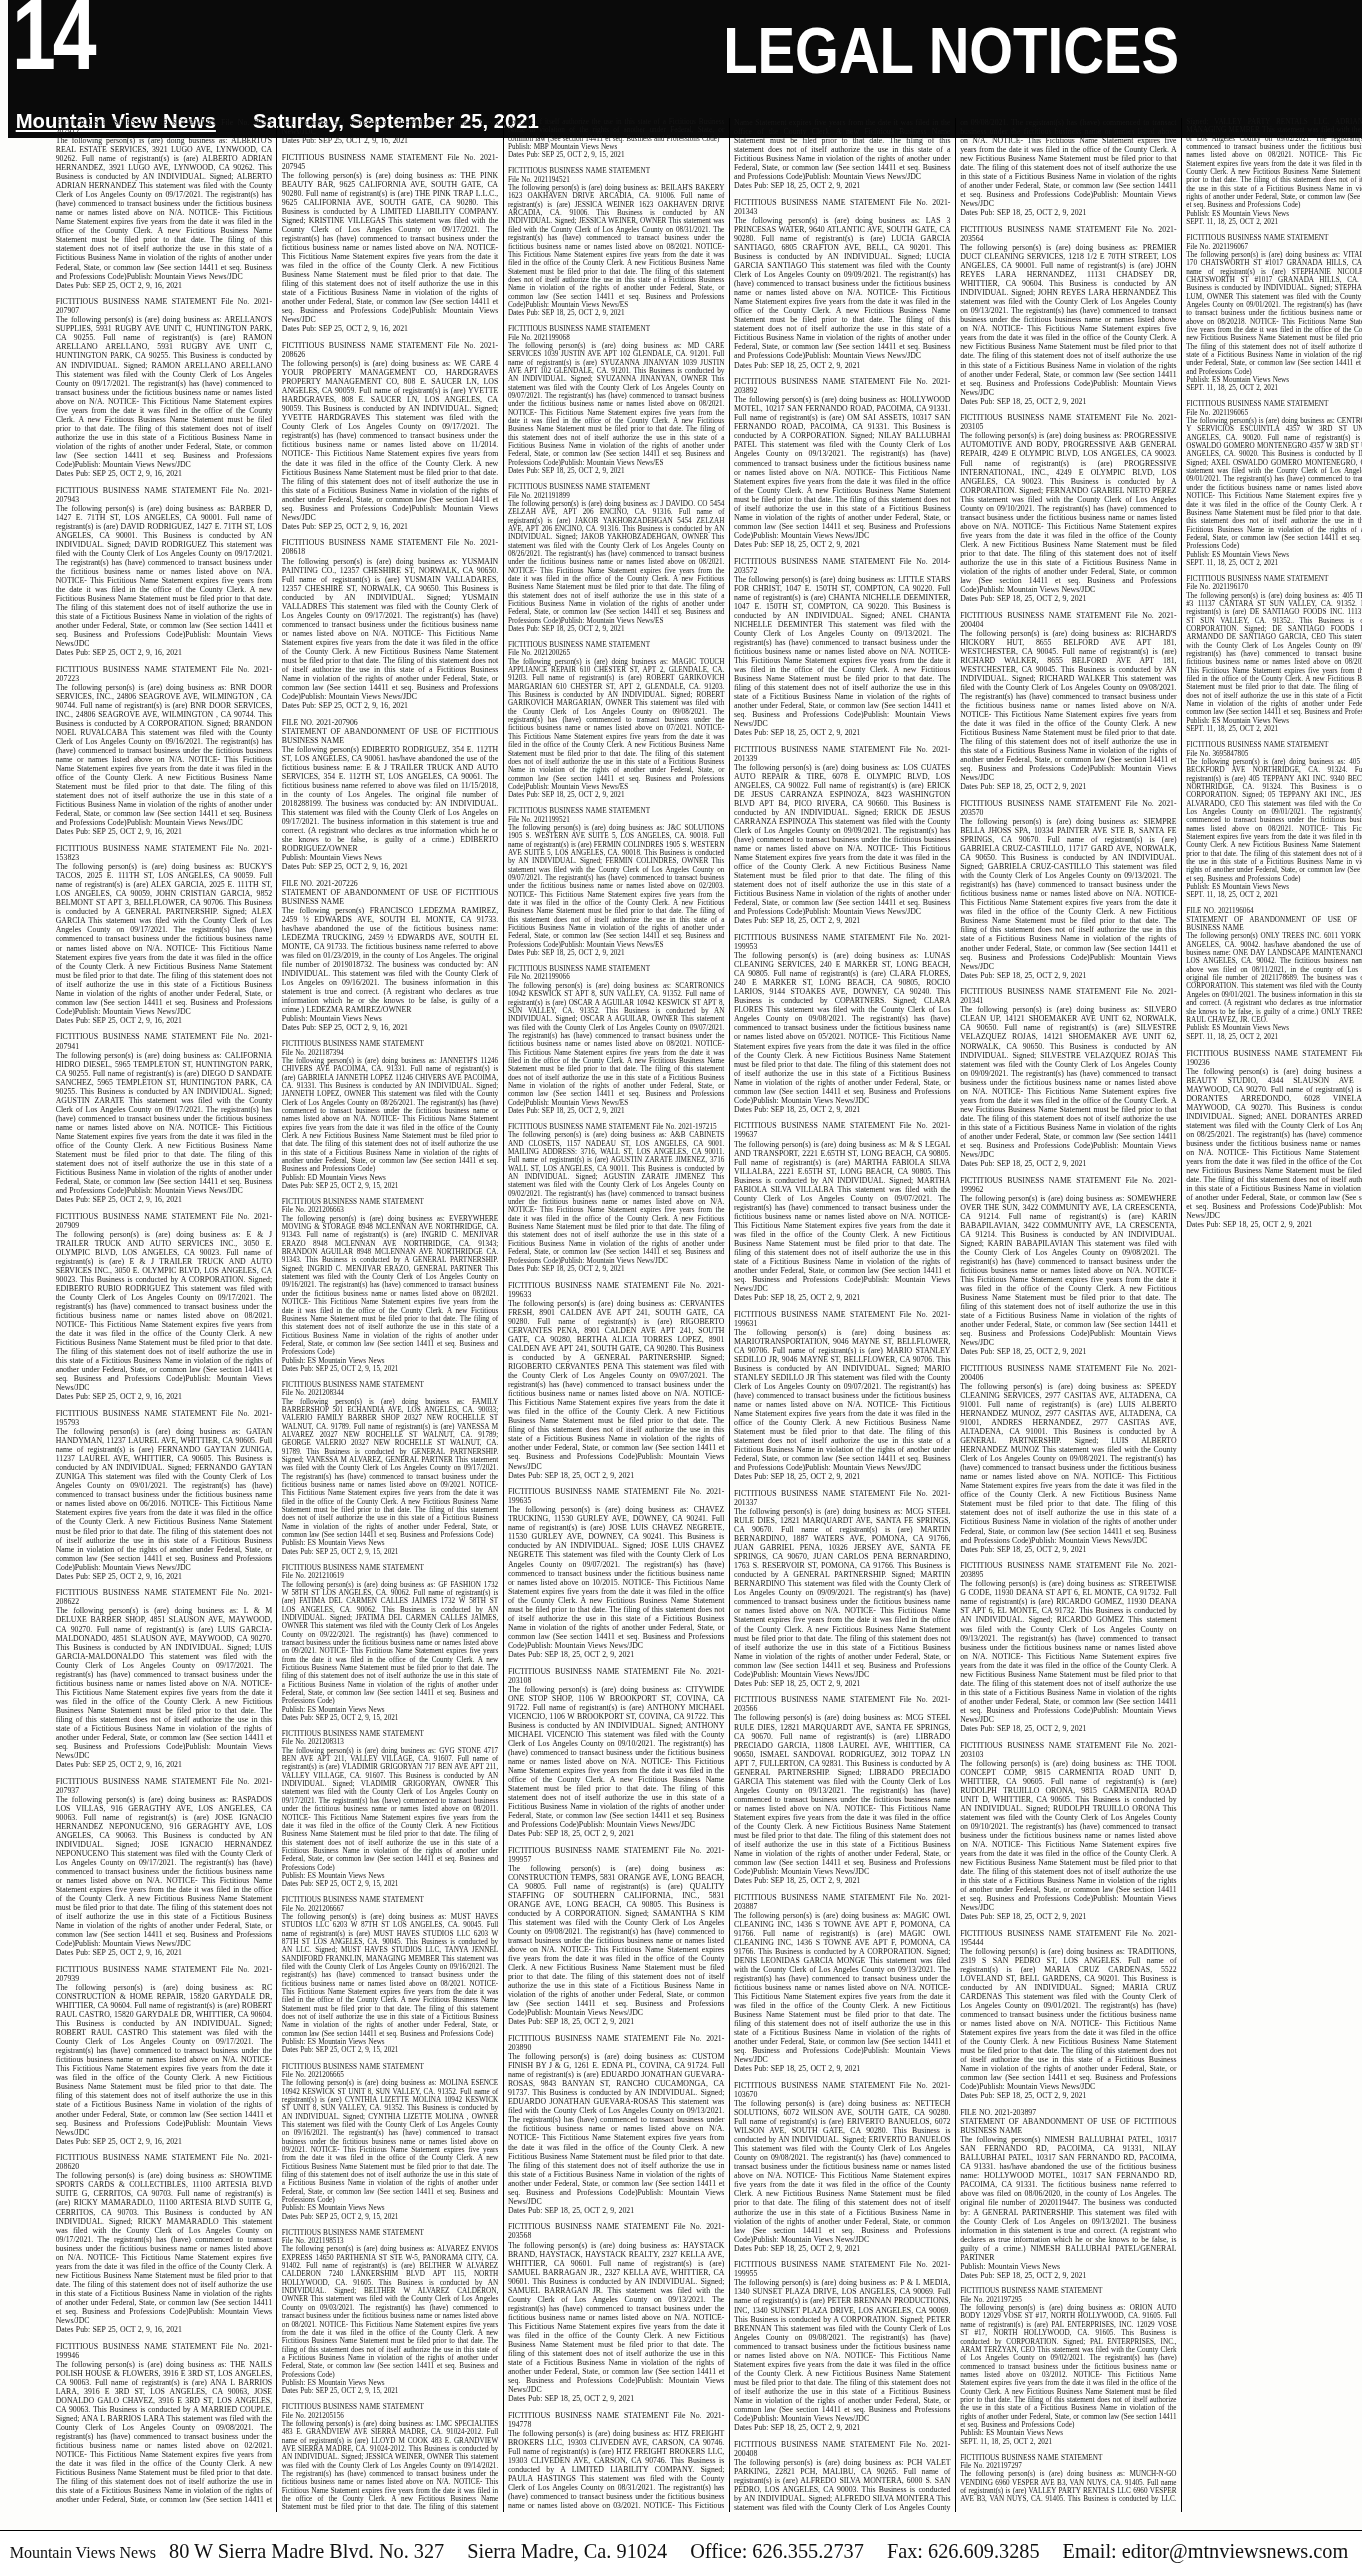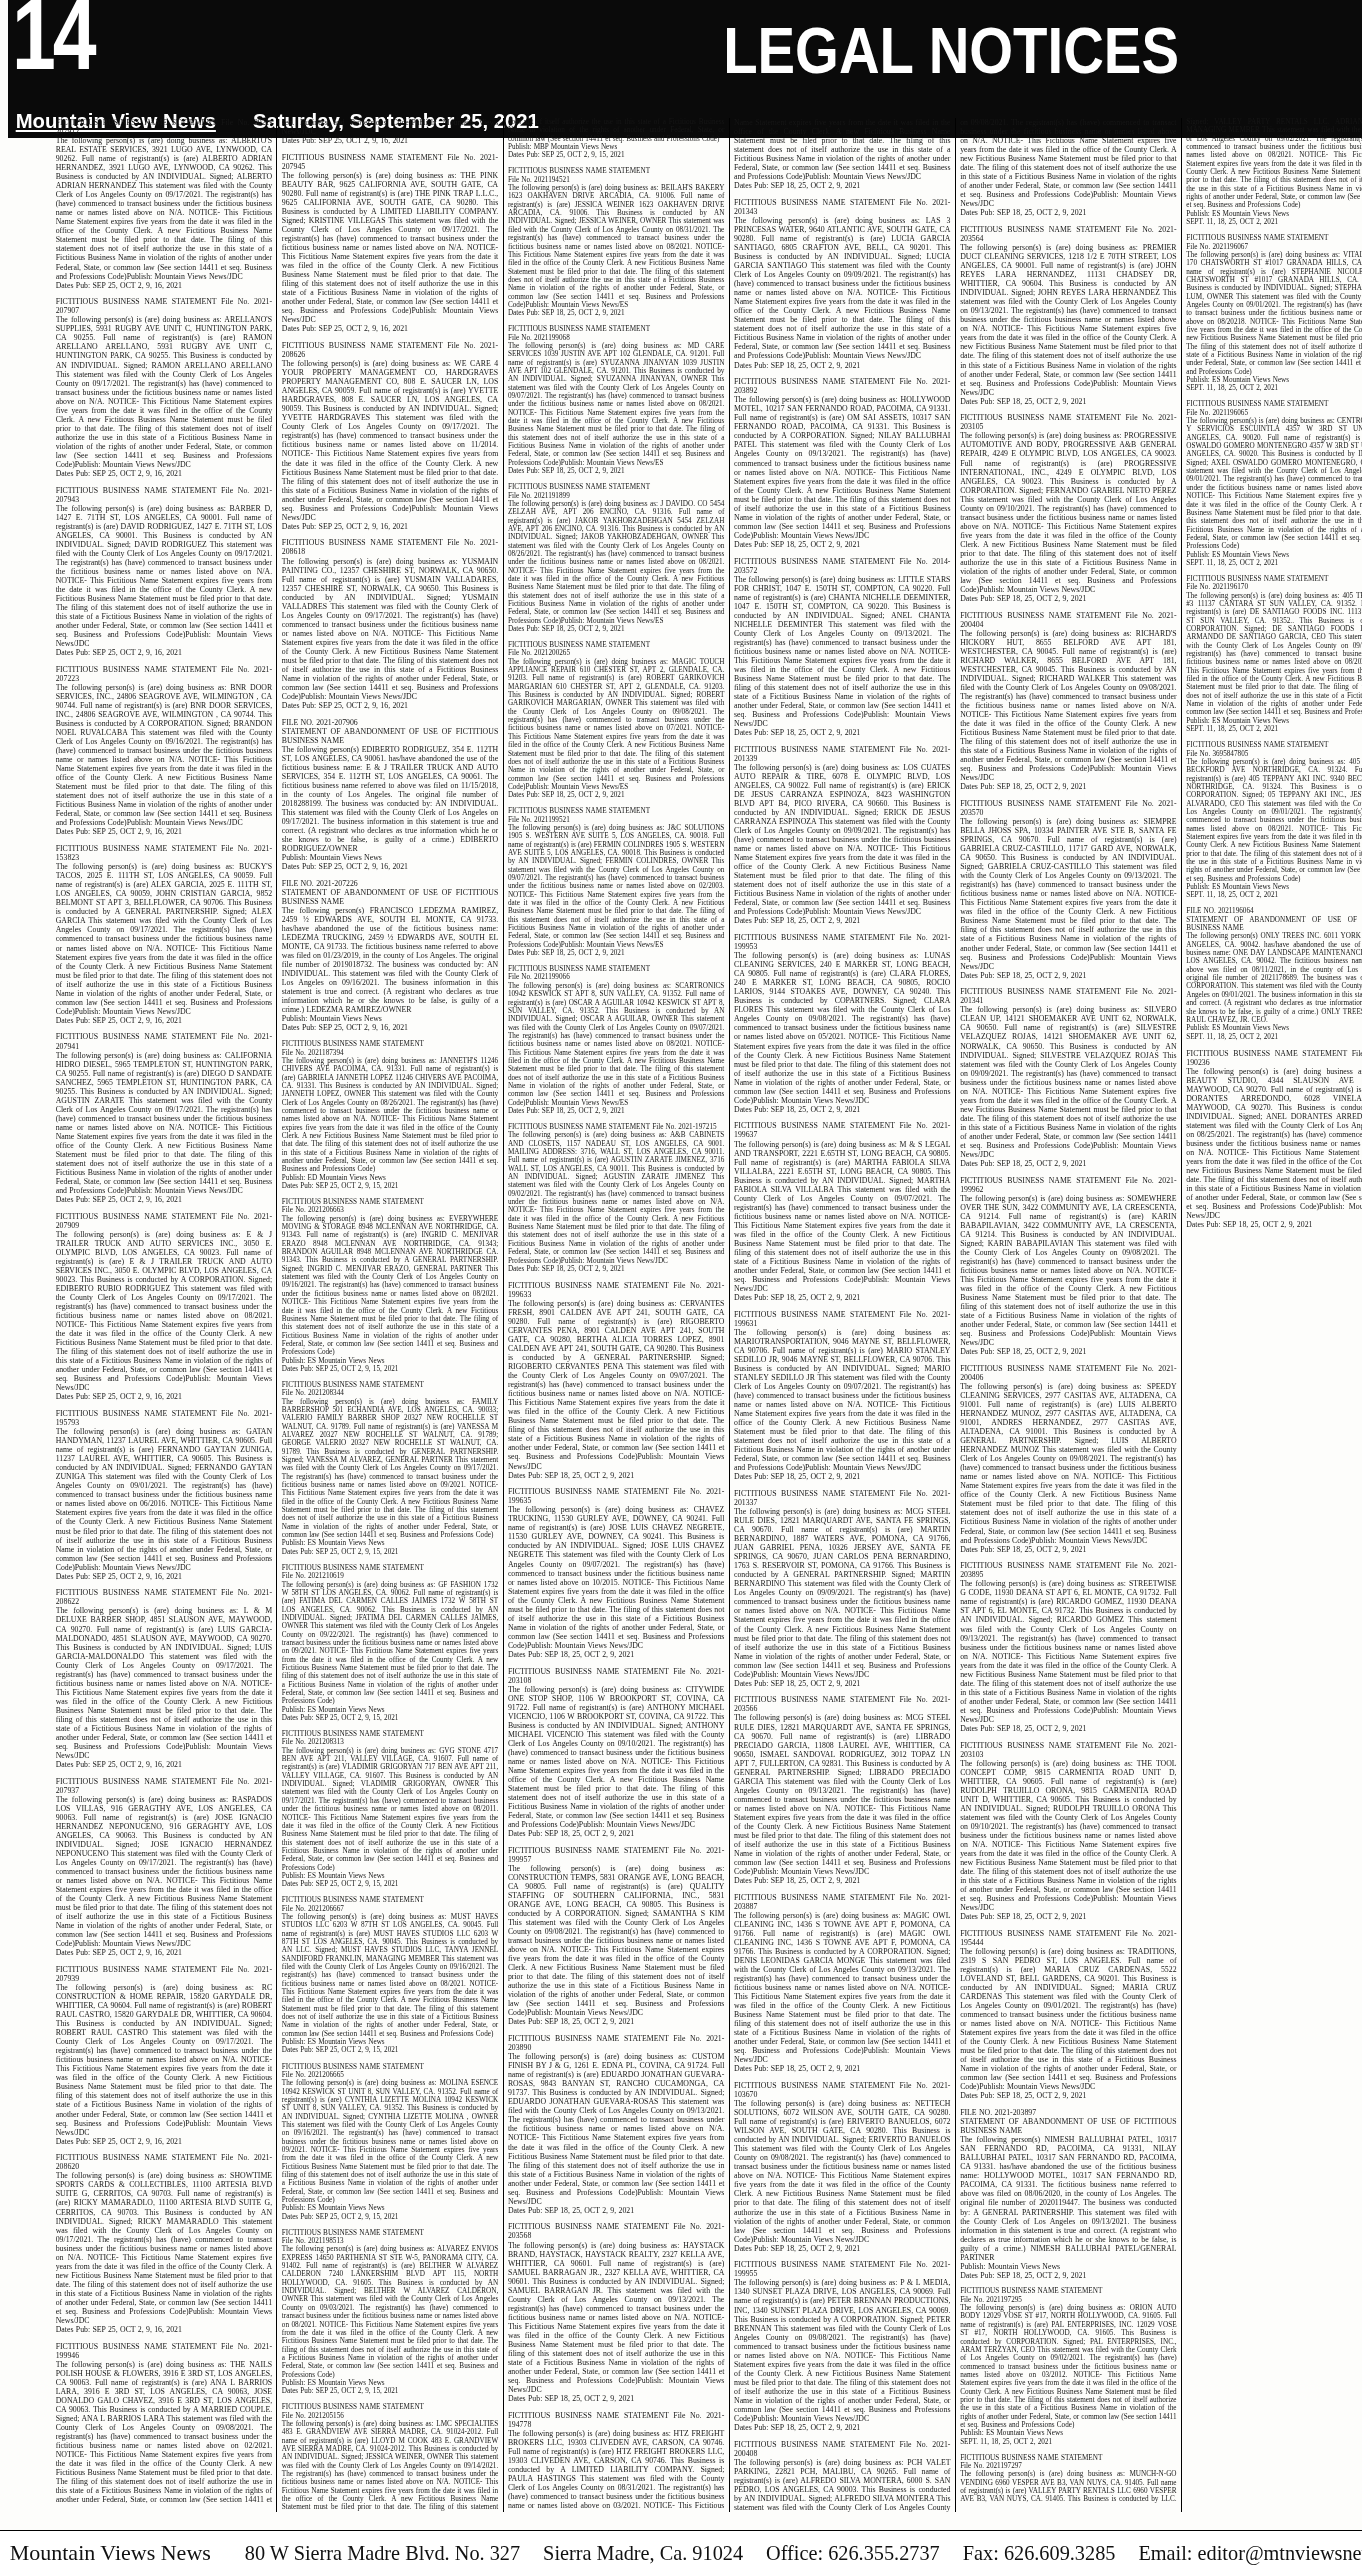--- a/index.html
+++ b/index.html
@@ -14,21 +14,21 @@
   .columns{position:absolute;left:7.7px;top:118px;width:1347px;height:2394px;column-count:6;column-gap:9.7px;column-rule:1px solid #000;column-fill:auto;overflow:hidden;text-align:justify;color:#161616;margin-left:48px;}
   .notice{font-size:7.8px;line-height:1.16;margin:0 0 7.7px 0;break-inside:auto;word-spacing:0.4px;}
   .notice.sm{font-size:7.2px;}
   .nh{text-align:justify;}
   .nb{text-align:justify;}
   .pl{text-align:left;}
   
   .footer{position:absolute;left:0;right:0;bottom:0;height:45px;background:#fff;border-top:1px solid #000;}
   .footer-row{position:absolute;left:9.7px;top:8.7px;font-family:"Liberation Serif",serif;font-size:20.3px;color:#111;white-space:nowrap;}
   .footer-row span{margin-right:23px;}
-  .footer-row .fname{font-size:22px;margin-right:34px;}
+  .footer-row .fname{font-size:16px;margin-right:13px;}
 </style>
 </head>
 <body>
 
 <div class="masthead">
   <div class="page-num">14</div>
   <div class="ln-title">LEGAL NOTICES</div>
   <div class="dateline">
     <span class="pub">Mountain View News</span><span>Saturday, September 25, 2021</span>
   </div>

